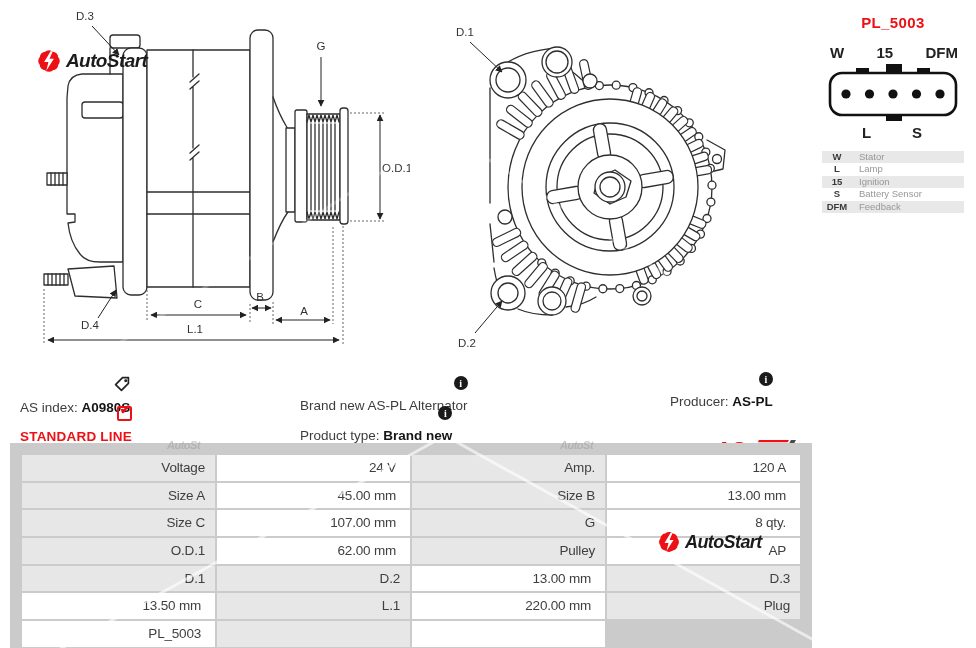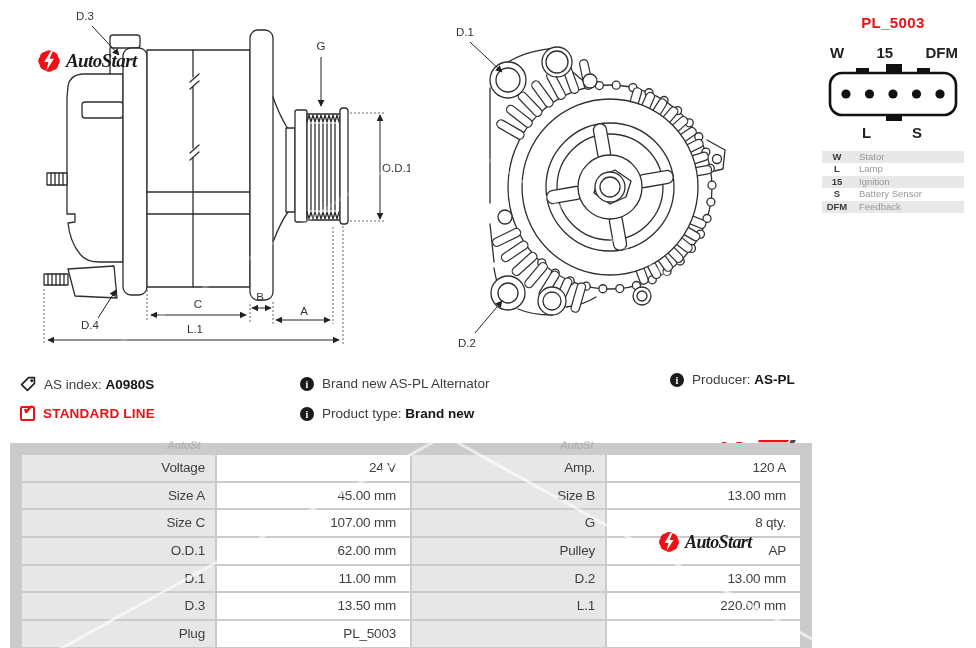--- a/index.html
+++ b/index.html
@@ -9,41 +9,41 @@
   .abs{position:absolute;}
 
   
   .draw{stroke:#2e2e2e;stroke-width:1.3;fill:none;stroke-linejoin:round;stroke-linecap:round;}
   .drawf{stroke:#2e2e2e;stroke-width:1.3;fill:#fff;stroke-linejoin:round;}
   .dim{stroke:#222;stroke-width:1;fill:none;}
   .ext{stroke:#555;stroke-width:.9;stroke-dasharray:2 2;fill:none;}
   .dimtxt{font-size:11.5px;fill:#333;font-family:"Liberation Sans",sans-serif;}
 
   
-  .asw{display:flex;align-items:center;gap:4px;z-index:20;font-family:Liberation Serif, serif;}
+  .asw{display:flex;align-items:center;gap:4px;z-index:20;}
   .asw .txt{font-weight:800;font-style:italic;letter-spacing:-.6px;color:#1b1b1b;}
   .asw-partial{font-weight:800;font-style:italic;color:#9a9a9a;opacity:.5;
                font-size:11px;z-index:12;letter-spacing:-.5px;}
 
   
   .conn{left:816px;top:14px;width:154px;}
   .conn .title{text-align:center;font-weight:bold;font-size:15px;letter-spacing:.4px;}
   .conn .pins-top{display:flex;justify-content:space-between;padding:0 12px 0 14px;
                   font-weight:bold;font-size:15px;color:#222;margin-top:13px;}
   .conn .pins-bottom{display:flex;justify-content:space-between;padding:0 48px 0 46px;
                   font-weight:bold;font-size:15px;color:#222;margin-top:1px;}
   .legend{margin:10px 0 0 6px;width:142px;font-size:9.5px;}
   .legend .lrow{display:grid;grid-template-columns:30px 1fr;height:12.4px;line-height:12.4px;}
   .legend .lrow:nth-child(odd){background:#e8e8e8;}
   .legend .k{font-weight:bold;color:#3a3a3a;text-align:center;}
   .legend .v{color:#979797;padding-left:7px;}
 
   
   .info{left:0;top:372px;width:976px;height:64px;font-size:13.5px;}
-  .info-item{position:absolute;display:flex;align-items:flex-end;gap:8px;white-space:nowrap;}
+  .info-item{position:absolute;display:flex;align-items:flex-end;gap:8px;white-space:nowrap;flex-direction:column;}
   .info b{color:#151515;}
   .red{color:#ed1015;}
   .info-icon{width:14px;height:14px;border-radius:50%;background:#1a1a1a;color:#fff;
              font-size:10px;font-weight:bold;display:inline-flex;align-items:center;
              justify-content:center;font-family:"Liberation Serif",serif;flex:0 0 auto;}
   .info-icon::after{content:"i";}
   .check-icon{position:relative;width:11px;height:11px;border:2.2px solid #ed1015;
               border-radius:2px;flex:0 0 auto;}
   .check-icon::after{content:"\2714";position:absolute;left:1px;top:-6px;color:#ed1015;
               font-size:13px;font-weight:900;}
@@ -356,21 +356,20 @@
     <div class="cell val">107.00 mm</div>
     <div class="cell lab">G</div>
     <div class="cell val">8 qty.</div>
 
     <div class="cell lab">O.D.1</div>
     <div class="cell val">62.00 mm</div>
     <div class="cell lab">Pulley</div>
     <div class="cell val">AP</div>
 
     <div class="cell lab">D.1</div>
-    <div class="cell val">11.00 mm</div>
     <div class="cell lab">D.2</div>
     <div class="cell val">13.00 mm</div>
 
     <div class="cell lab">D.3</div>
     <div class="cell val">13.50 mm</div>
     <div class="cell lab">L.1</div>
     <div class="cell val">220.00 mm</div>
 
     <div class="cell lab">Plug</div>
     <div class="cell val">PL_5003</div>

